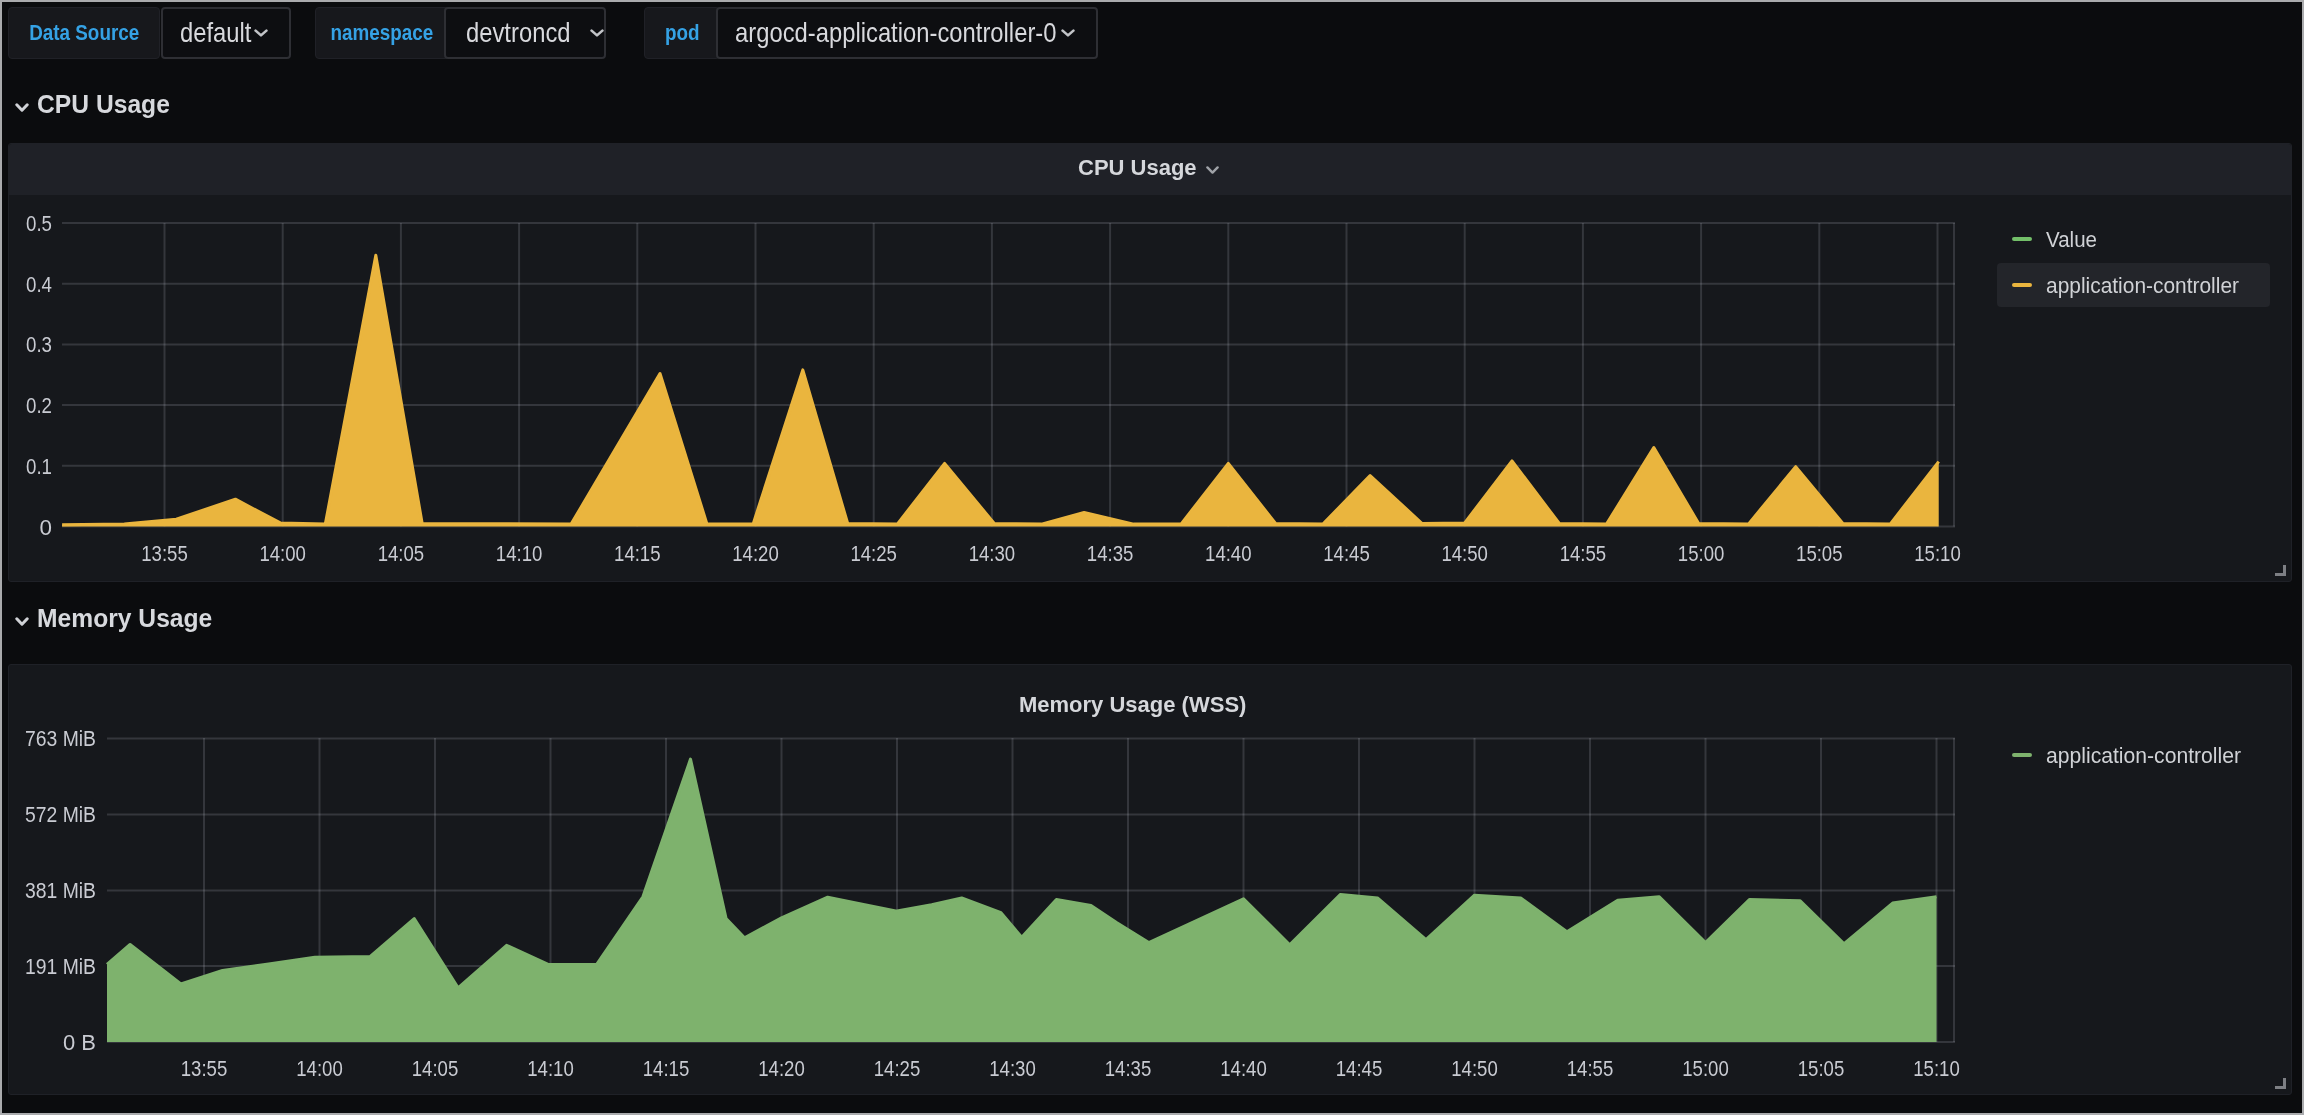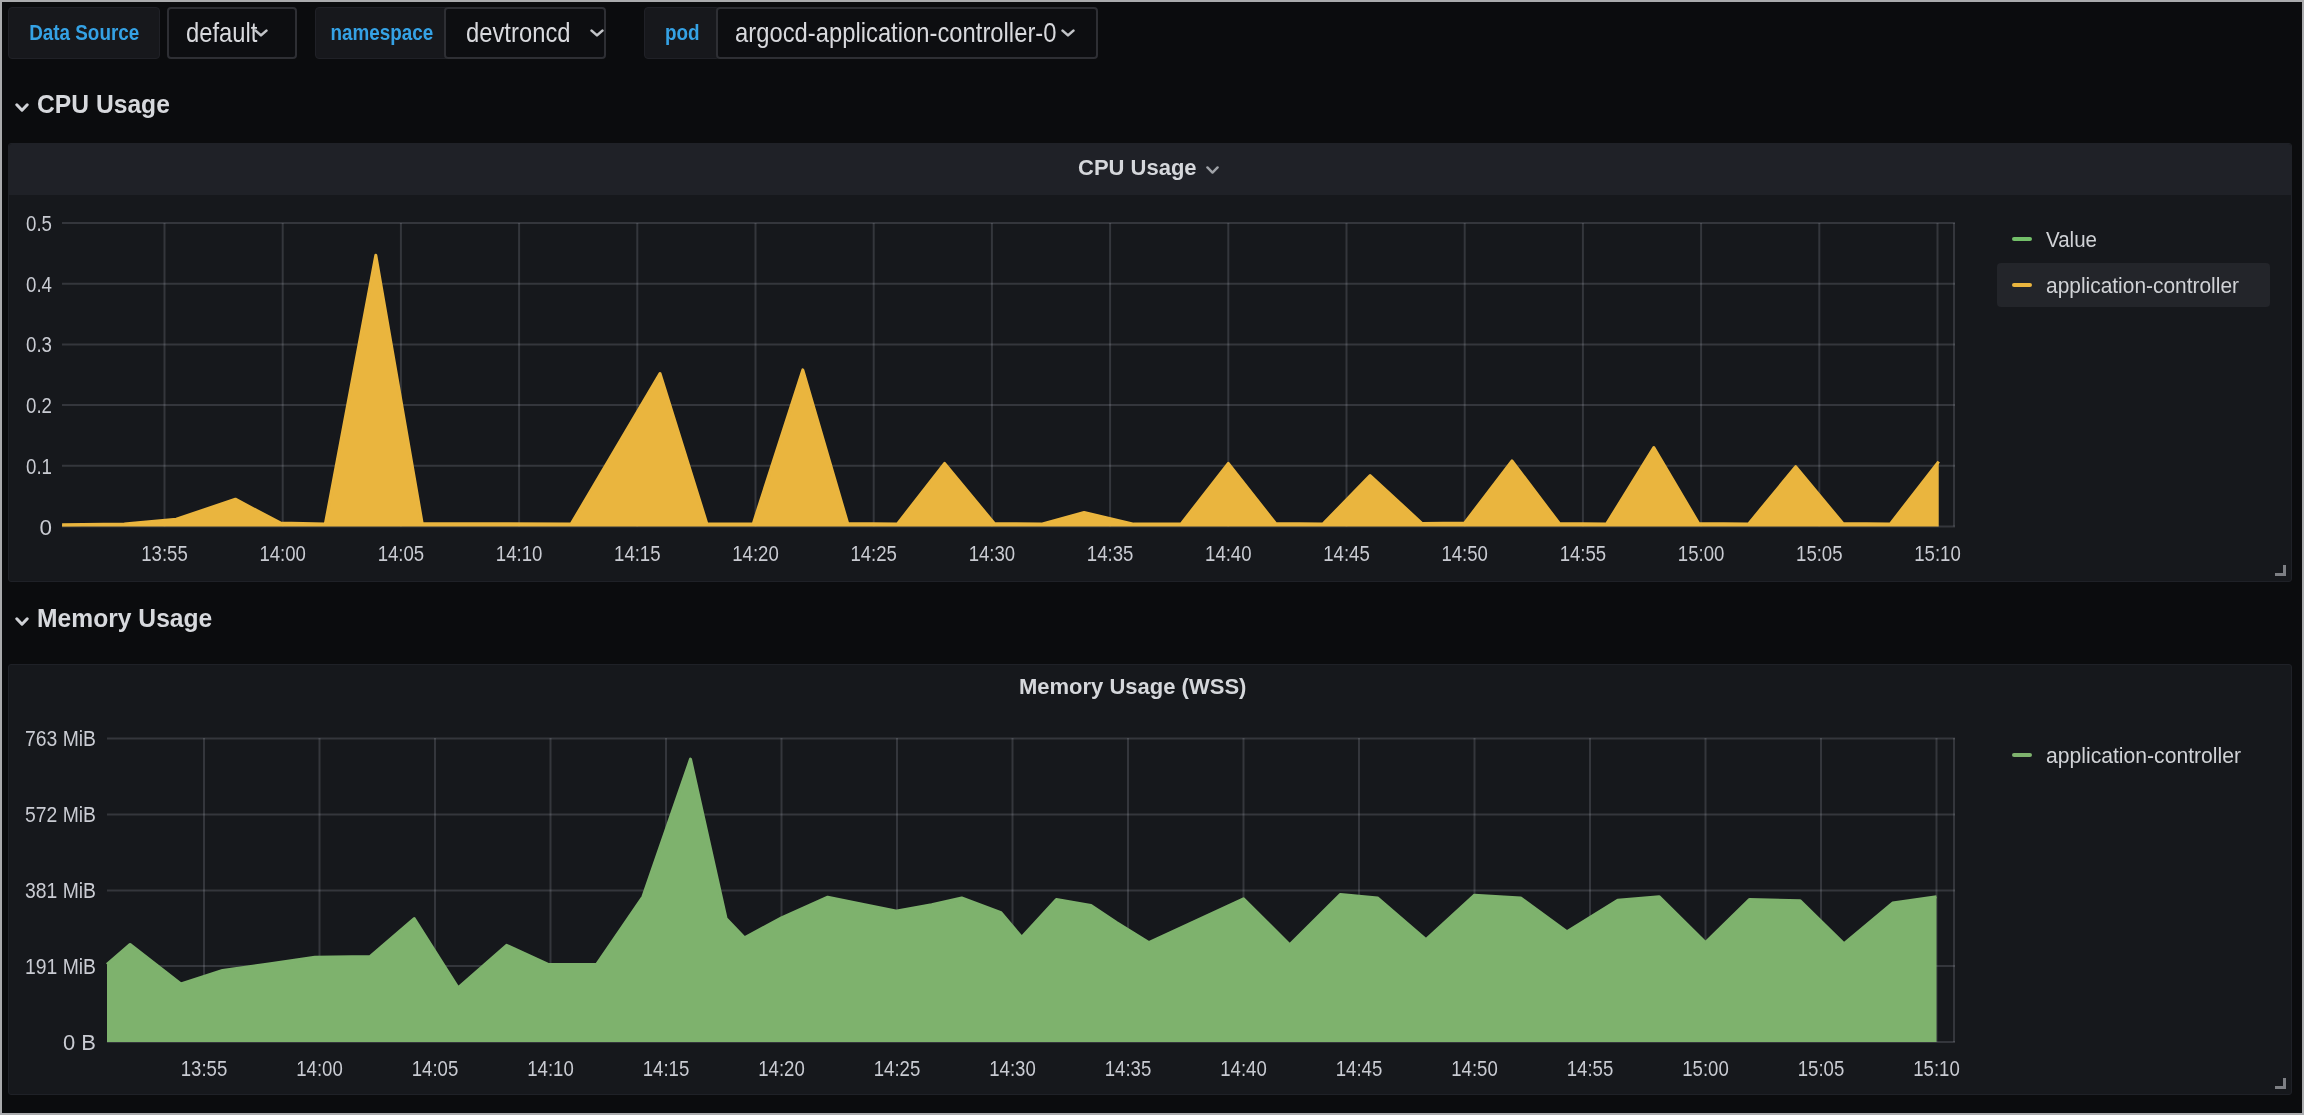--- a/index.html
+++ b/index.html
@@ -131,21 +131,21 @@
 <text x="2046.0" y="247.0" text-anchor="start" font-size="22.5" fill="#d0d2d6" font-family="Liberation Sans, sans-serif" textLength="51" lengthAdjust="spacingAndGlyphs">Value</text>
 <rect x="2012" y="283" width="20" height="4" rx="2" fill="#eab53e"></rect>
 <text x="2046.0" y="293.0" text-anchor="start" font-size="22.5" fill="#d0d2d6" font-family="Liberation Sans, sans-serif" textLength="193" lengthAdjust="spacingAndGlyphs">application-controller</text>
 <rect x="2012" y="753" width="20" height="4" rx="2" fill="#7eb26d"></rect>
 <text x="2046.0" y="763.0" text-anchor="start" font-size="22.5" fill="#d0d2d6" font-family="Liberation Sans, sans-serif" textLength="195" lengthAdjust="spacingAndGlyphs">application-controller</text>
 </svg>
 
 <div class="vlabel" style="left:8px;width:152px;">
     <span>Data Source</span>
   </div>
-<div class="vdrop" style="left:167px;width:130px;padding-left:17px;">
+<div class="vdrop" style="left:161px;width:130px;padding-left:17px;">
     <span>default</span>
   </div>
 <svg style="position:absolute;left:254px;top:29px" width="14" height="8" viewBox="0 0 14 8">
     <polyline points="1.6,1.6 7.0,6.4 12.4,1.6" fill="none" stroke="#c2c4c8" stroke-width="2.6" stroke-linecap="round" stroke-linejoin="round"></polyline>
   </svg>
 <div class="vlabel" style="left:315px;width:134px;">
     <span>namespace</span>
   </div>
 <div class="vdrop" style="left:444px;width:162px;padding-left:20px;">
     <span>devtroncd</span>
@@ -169,15 +169,15 @@
 <div class="sechdr" style="left:37px;top:89px;">CPU Usage</div>
 <svg style="position:absolute;left:15px;top:617px" width="14" height="9" viewBox="0 0 14 9">
     <polyline points="1.8,1.8 7.0,7.2 12.2,1.8" fill="none" stroke="#d0d2d6" stroke-width="3" stroke-linecap="round" stroke-linejoin="round"></polyline>
   </svg>
 <div class="sechdr" style="left:37px;top:603px;">Memory Usage</div>
 
 <div class="ptitle" style="left:1078px;top:155px;">CPU Usage</div>
 <svg style="position:absolute;left:1206px;top:166px" width="13" height="8" viewBox="0 0 13 8">
     <polyline points="1.4,1.4 6.5,6.6 11.6,1.4" fill="none" stroke="#9fa2a7" stroke-width="2.4" stroke-linecap="round" stroke-linejoin="round"></polyline>
   </svg>
-<div class="ptitle" style="left:1019px;top:674px;">Memory Usage (WSS)</div>
+<div class="ptitle" style="left:1019px;top:692px;">Memory Usage (WSS)</div>
 
 <div id="frame"></div>
 
 </body></html>

